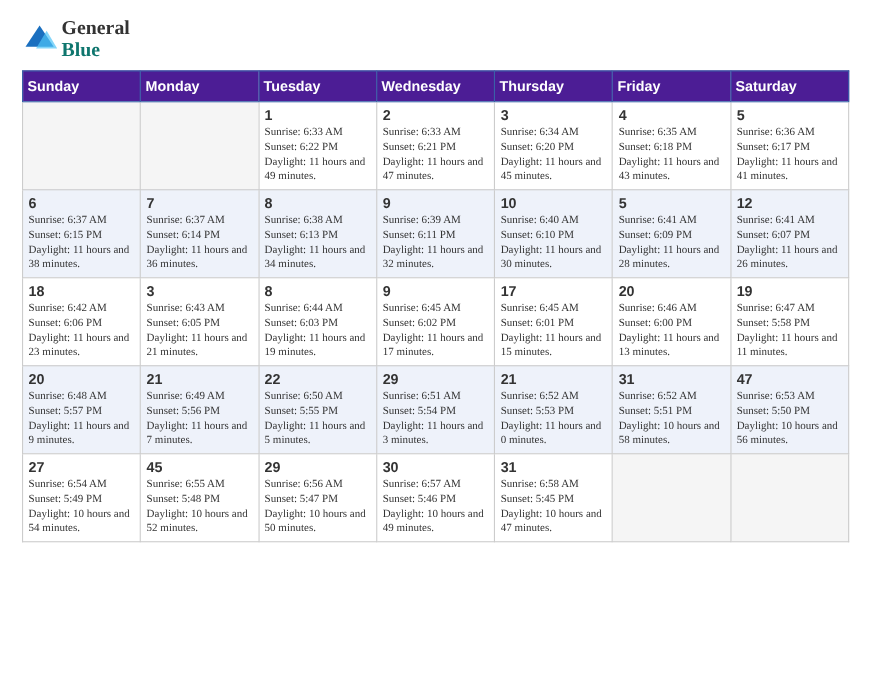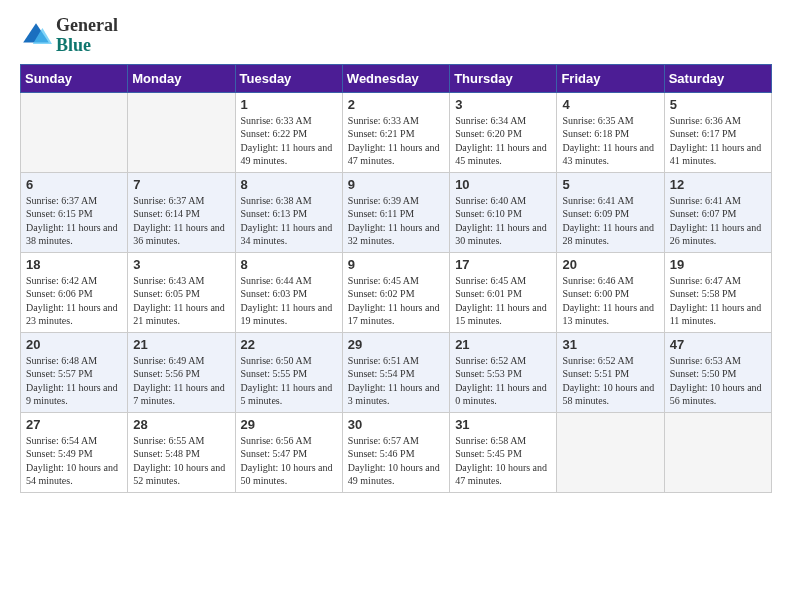--- a/index.html
+++ b/index.html
@@ -238,21 +238,21 @@
           <span class="day-num">47</span>
           <div class="day-info">Sunrise: 6:53 AM<br>Sunset: 5:50 PM<br>Daylight: 10 hours and 56 minutes.</div>
         </td>
       </tr>
       <tr class="row-odd">
         <td>
           <span class="day-num">27</span>
           <div class="day-info">Sunrise: 6:54 AM<br>Sunset: 5:49 PM<br>Daylight: 10 hours and 54 minutes.</div>
         </td>
         <td>
-          <span class="day-num">28</span>
+          <span class="day-num">45</span>
           <div class="day-info">Sunrise: 6:55 AM<br>Sunset: 5:48 PM<br>Daylight: 10 hours and 52 minutes.</div>
         </td>
         <td>
           <span class="day-num">29</span>
           <div class="day-info">Sunrise: 6:56 AM<br>Sunset: 5:47 PM<br>Daylight: 10 hours and 50 minutes.</div>
         </td>
         <td>
           <span class="day-num">30</span>
           <div class="day-info">Sunrise: 6:57 AM<br>Sunset: 5:46 PM<br>Daylight: 10 hours and 49 minutes.</div>
         </td>

